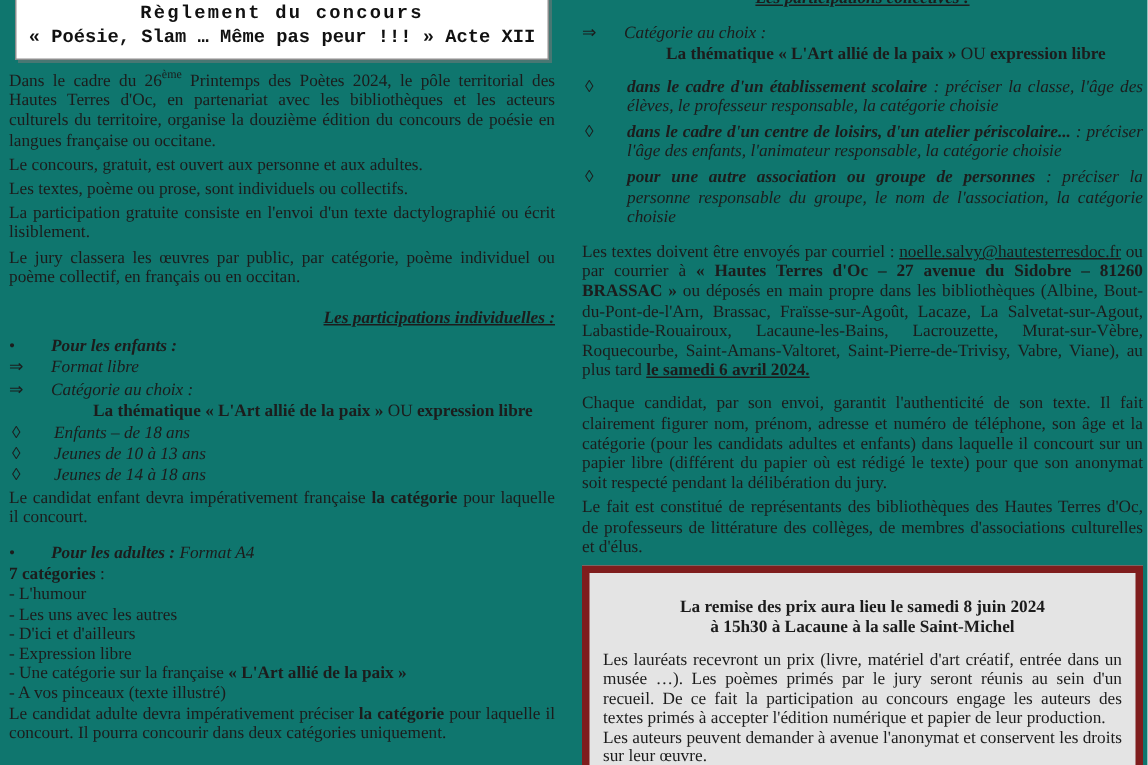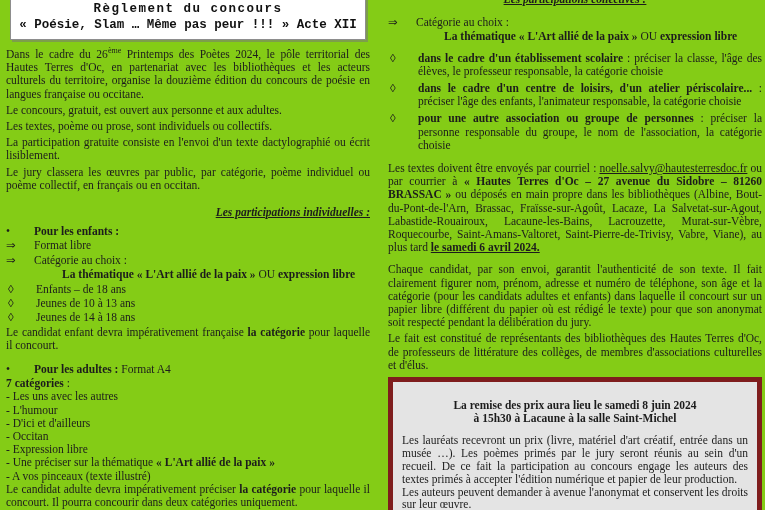--- a/index.html
+++ b/index.html
@@ -1,38 +1,38 @@
 <!DOCTYPE html>
 <html><head>
 <meta charset="utf-8">
 <style>
   html,body{margin:0;padding:0;background:#ffffff;}
   .page{
-    position:relative;width:765px;height:510px;background:#84cc16;overflow:hidden;
+    position:relative;width:765px;height:510px;background:#0f766e;overflow:hidden;
     font-family:"Liberation Serif",serif;font-size:11.5px;line-height:13.2px;color:#1c1c1c;
   }
   .col{position:absolute;top:0;}
   .col-left{left:6px;width:364px;}
   .col-right{left:388px;width:374px;top:-7px;}
   .jp{text-align:justify;}
   .b{font-weight:bold;}
   .sup{vertical-align:super;font-size:8px;line-height:0;}
   .head{font-weight:bold;font-style:italic;text-decoration:underline;text-align:right;margin:14px 0 6px 0;}
   .head-r{font-weight:bold;font-style:italic;text-decoration:underline;text-align:center;margin:0 0 10px 0;}
   .title-box{
     margin:-5px 4px 8px 4px;border:1px solid #8d8d8d;box-shadow:2px 2px 0 rgba(120,120,120,.55);
     padding:5px 2px 6px 2px;text-align:center;background:#fff;
     font-family:"Liberation Mono",monospace;font-weight:bold;font-size:12.5px;line-height:16px;color:#111;
   }
   .title-box .l1{letter-spacing:1.5px;}
   .para{margin:0 0 3px 0;}
   .row{display:flex;margin:0 0 1px 0;}
   .mk{flex:0 0 28px;}
   .mk-d{padding-left:2px;}
-  .txt{flex:1 1 auto;}
+  .txt{flex:1 1 auto;font-style:italic;}
   .theme-line{margin:1px 0 2px 56px;}
   .theme-line-r{margin:1px 0 8px 56px;}
   .gap8{height:8px;}
   .gap6{height:6px;}
   .dash{margin:0;}
   .email{text-decoration:underline;color:#1c1c1c;cursor:pointer;}
   .bu{font-weight:bold;text-decoration:underline;}
   .r-item{margin-bottom:4px;}
   .prize-box{
     border:5px solid #7f1d1d;padding:17px 9px 6px 9px;margin-top:5px;line-height:12.9px;
@@ -87,26 +87,25 @@
     </div>
     <div class="para jp"><span>Le candidat enfant devra impérativement française </span><span class="b">la catégorie</span><span> pour laquelle il concourt.</span></div>
 
     <div class="gap8"></div>
 
     <div class="row">
       <span class="mk">•</span>
       <span class="txt"><span class="b">Pour les adultes :</span><span> Format A4</span></span>
     </div>
     <div><span class="b">7 catégories</span><span> :</span></div>
+    <div class="dash">- L'humour</div>
     <div class="dash">- Les uns avec les autres</div>
-    <div class="dash">- L'humour</div>
     <div class="dash">- D'ici et d'ailleurs</div>
-    <div class="dash">- Occitan</div>
     <div class="dash">- Expression libre</div>
-    <div class="dash"><span>- Une préciser sur la thématique </span><span class="b">« L'Art allié de la paix »</span></div>
+    <div class="dash"><span>- Une catégorie sur la française </span><span class="b">« L'Art allié de la paix »</span></div>
     <div class="dash">- A vos pinceaux (texte illustré)</div>
     <div class="para jp"><span>Le candidat adulte devra impérativement préciser </span><span class="b">la catégorie</span><span> pour laquelle il concourt. Il pourra concourir dans deux catégories uniquement.</span></div>
 
   </div>
 
   <div class="col col-right">
 
     <div class="head-r">Les participations collectives :</div>
 
     <div class="row">

